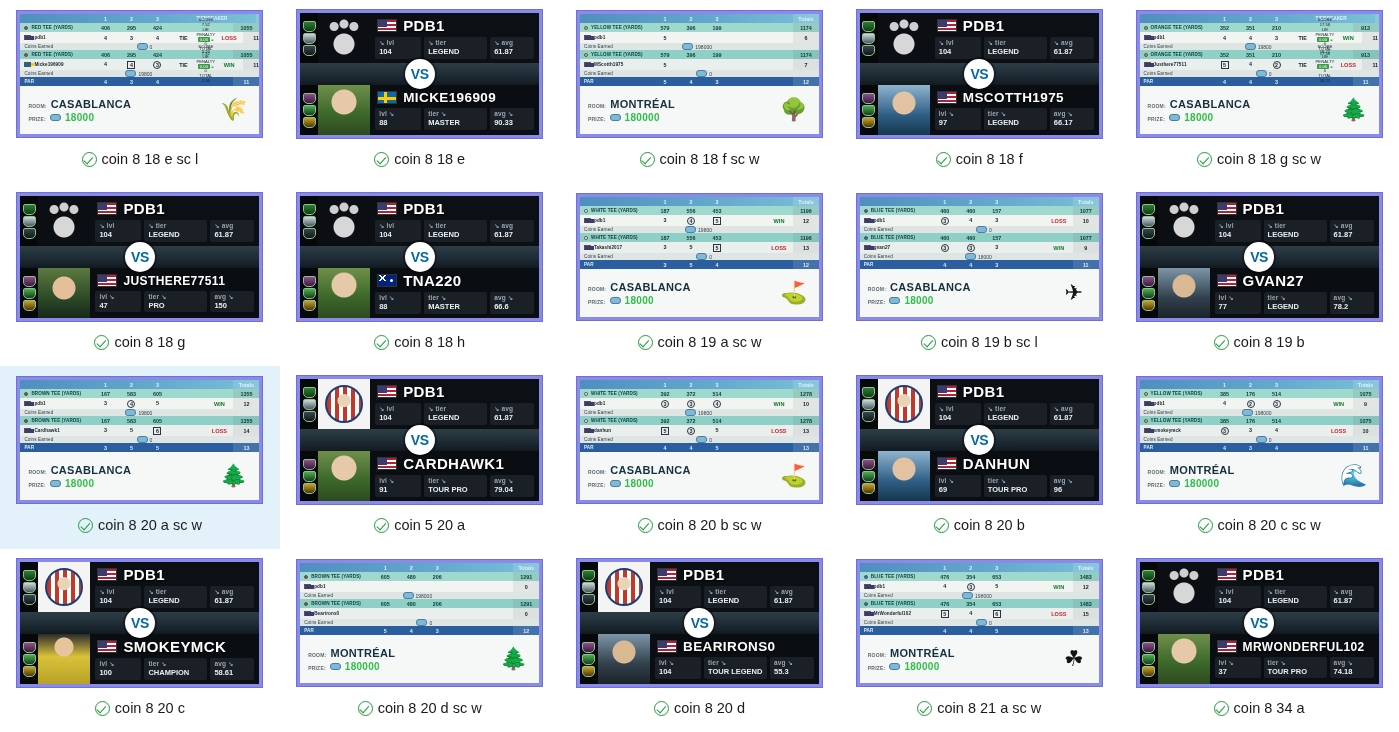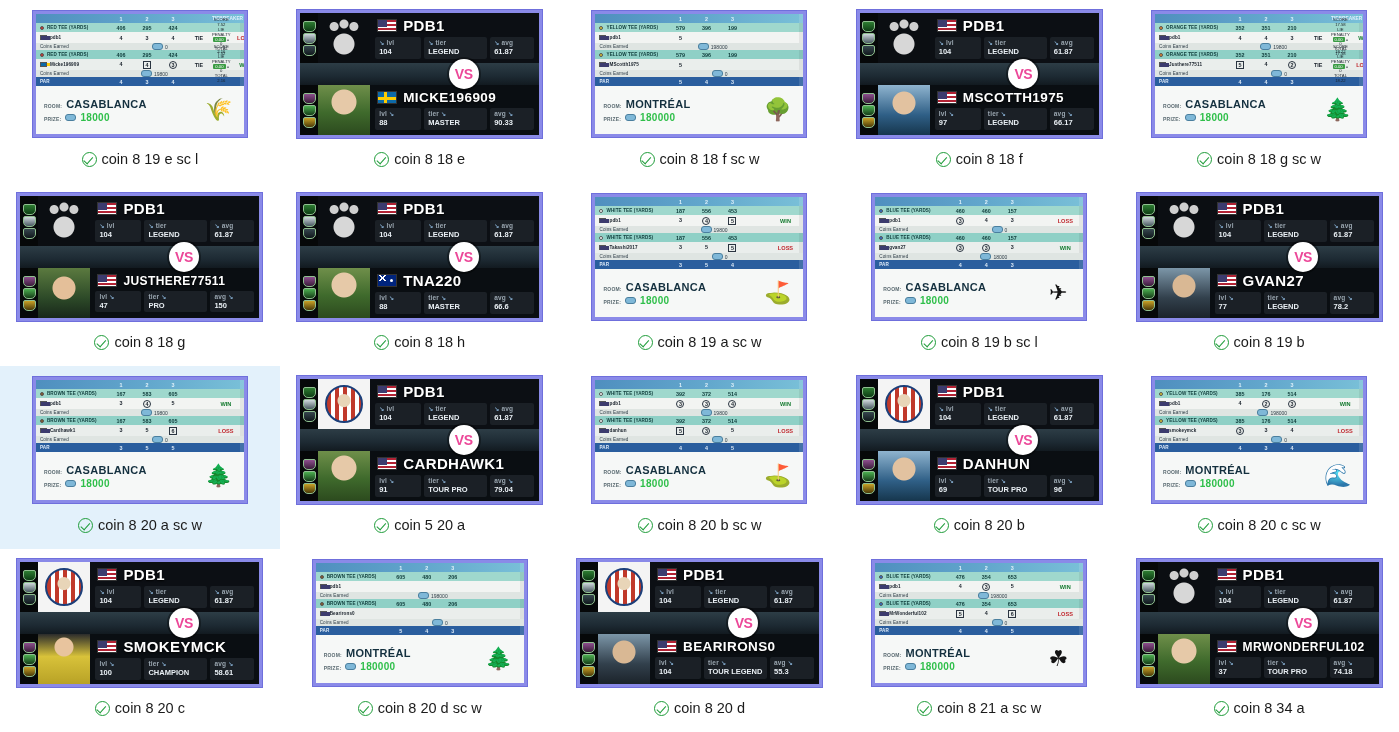--- a/index.html
+++ b/index.html
@@ -62,28 +62,27 @@
     background: linear-gradient(180deg,#2d3d46 0%,#1d2a33 60%,#121a20 100%);
     flex: 0 0 22px;
   }
   .vs-badge {
     position: absolute;
     left: 50%; top: 50%;
     transform: translate(-50%,-50%);
     width: 30px; height: 30px;
     border-radius: 50%;
     background: #fff;
-    color: #ec4899;
+    color: #0369a1;
     font-weight: bold;
     font-size: 14px;
     display: flex; align-items: center; justify-content: center;
     letter-spacing: -0.5px;
     box-shadow: 0 0 0 2px rgba(0,0,0,0.35);
     z-index: 5;
-    margin-left: 44px;
   }
   .vs-bot { background: #0a0e12; }
 
   .badge-col {
     width: 18px;
     display: flex; flex-direction: column;
     justify-content: center; align-items: center;
     gap: 1px;
     padding: 2px 1px;
     background: #060809;
@@ -251,21 +250,21 @@
     color: #e8eef3;
     font-size: 7.5px;
     font-weight: bold;
     line-height: 1.25;
     white-space: nowrap;
   }
   .arr { font-size: 6px; color: #7ea3c4; }
 
   
   .sc-shot {
-    width: 214px; height: 126px;
+    width: 245px; height: 126px;
     background: #f3f5f4;
     display: flex; flex-direction: column;
     font-size: 5px;
   }
   .sc-table { width: 100%; }
   .sc-hdr {
     display: flex; height: 9px;
     background: linear-gradient(90deg,#4f8fbf 0%,#63a8cd 55%,#79c0d8 100%);
     color: #dff0fa;
     align-items: center;
@@ -476,21 +475,21 @@
                 <span class="coin-ico"></span>
                 <span class="foot-prize">18000</span>
               </div>
             </div>
             <div class="course-logo">🌾</div>
           </div>
         </div>
       </div>
       <div class="caption">
         <span class="check"></span>
-        <span>coin 8 19 e sc l</span>
+        <span>coin 8 18 e sc l</span>
       </div>
     </div>
     <div class="cell">
       <div class="thumb-wrap">
         <div class="shot vs-shot">
           <div class="vs-player vs-top">
             <div class="badge-col">
               <span class="mini-badge"></span>
               <span class="mini-badge b2"></span>
               <span class="mini-badge b3"></span>

